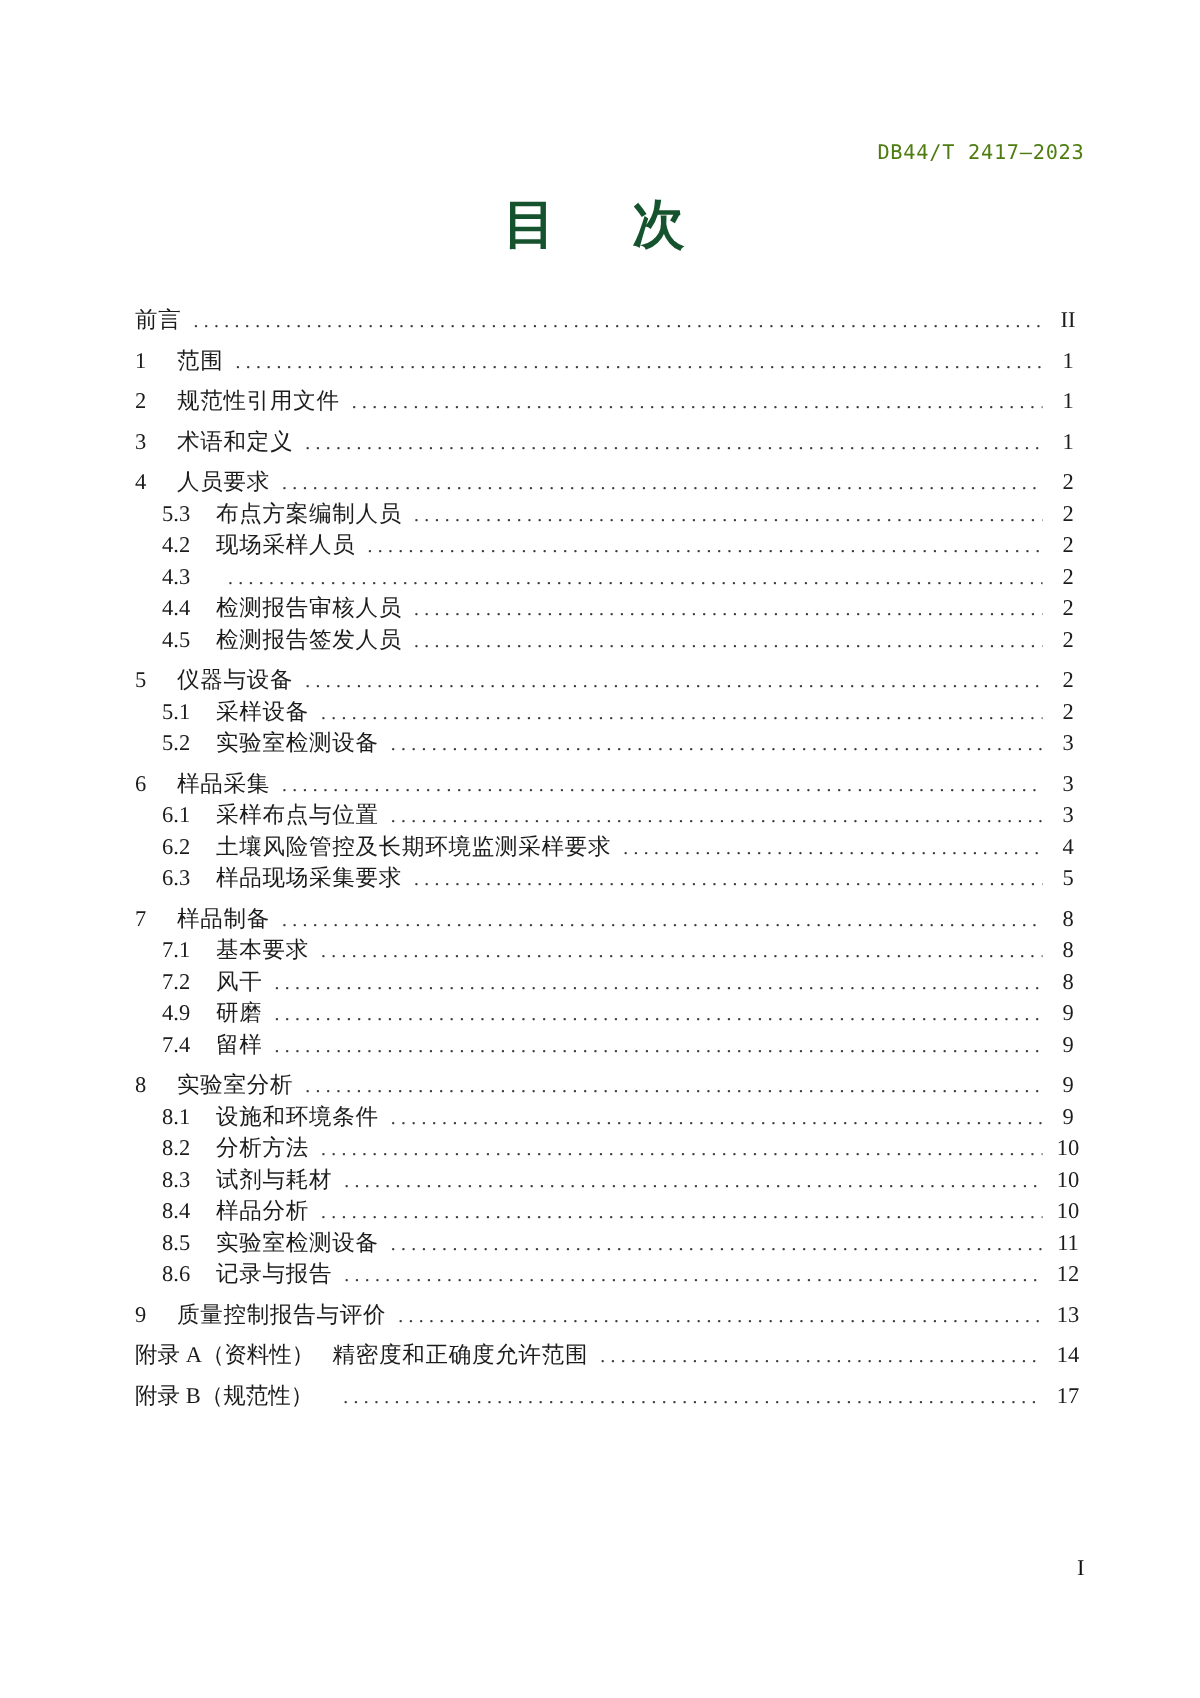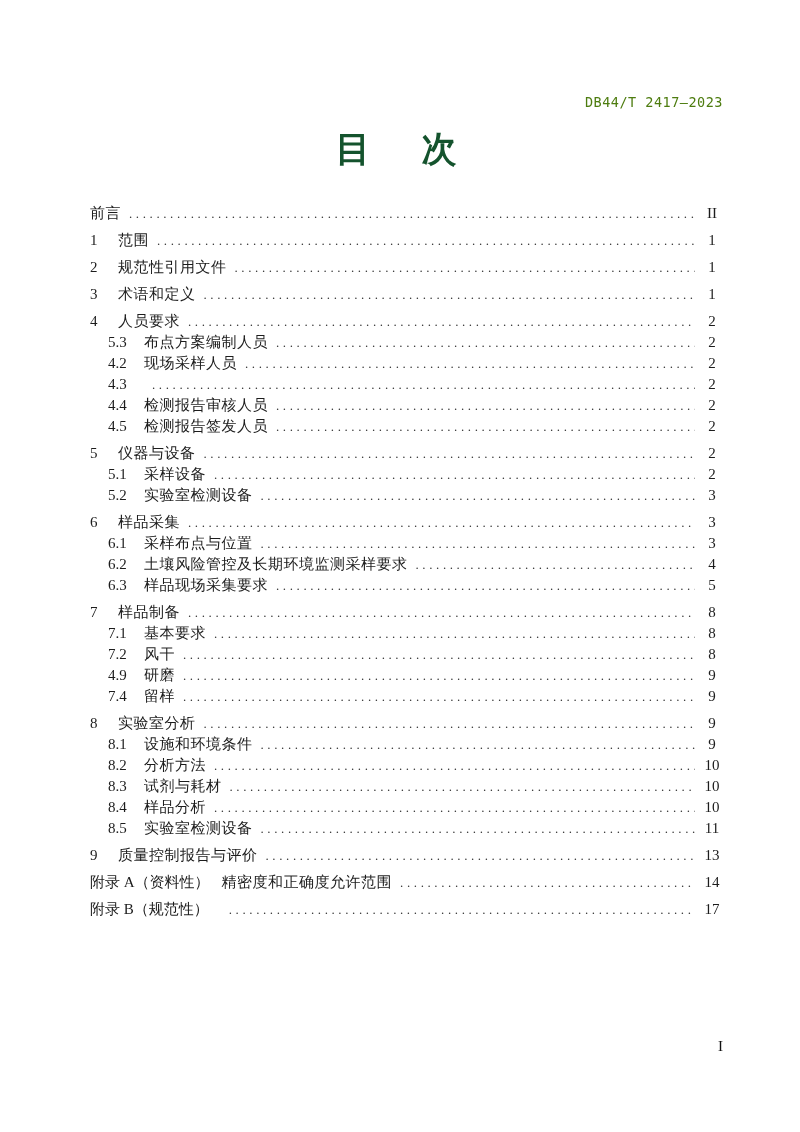--- a/index.html
+++ b/index.html
@@ -279,20 +279,26 @@
     <span class="page">10</span>
   </div>
 
   <div class="toc-row l1">
     <span class="num">8.5</span>
     <span class="label">实验室检测设备</span>
     <span class="dots"></span>
     <span class="page">11</span>
   </div>
 
+  <div class="toc-row l1">
+    <span class="num">8.6</span>
+    <span class="label">记录与报告</span>
+    <span class="dots"></span>
+    <span class="page">12</span>
+  </div>
 
   <div class="toc-row l0">
     <span class="num">9</span>
     <span class="label">质量控制报告与评价</span>
     <span class="dots"></span>
     <span class="page">13</span>
   </div>
 
   <div class="toc-row l0 appendix">
     <span class="num">附录 A（资料性）</span>

